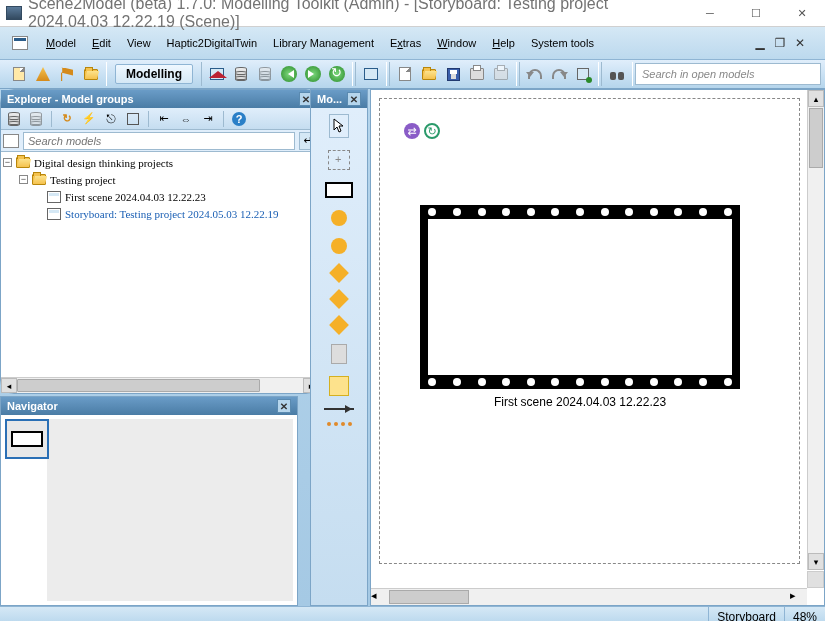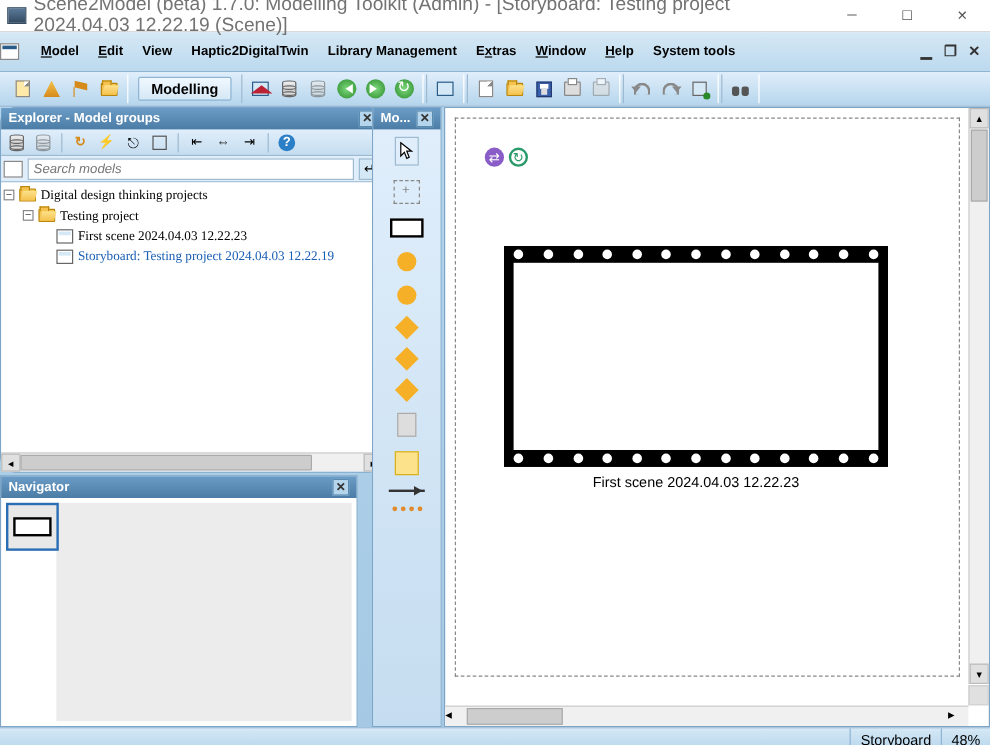--- a/index.html
+++ b/index.html
@@ -6,21 +6,21 @@
 body { width: 825px; height: 621px; background: #fff; overflow: hidden; position: relative; }
 
 
 .title-bar { height: 27px; background: #fff; border-bottom: 1px solid #d0d0d0; display: flex; align-items: center; padding-left: 6px; }
 .title-bar .app-icon { width: 16px; height: 14px; background: linear-gradient(#5a7a9a,#334a60); margin-right: 6px; border: 1px solid #334a60; }
 .title-bar .title-text { color: #737373; flex: 1; font-size: 16px; }
 .win-btns { display: flex; height: 100%; }
 .win-btn { width: 46px; display: flex; align-items: center; justify-content: center; color: #555; }
 
 
-.menu-bar { height: 32px; background: linear-gradient(#d5e8f5,#bcd9ee); display: flex; align-items: center; padding: 0 0; font-weight: bold; }
+.menu-bar { height: 32px; background: linear-gradient(#d5e8f5,#bcd9ee); display: flex; align-items: center; padding: 0 12px; }
 .menu-bar .app-icon2 { width: 16px; height: 14px; background: #fff; border: 1px solid #888; margin-right: 10px; position: relative; }
 .menu-bar .app-icon2::before { content:""; position:absolute; top:1px; left:1px; right:1px; height:3px; background:#2a5c8a; }
 .menu-item { padding: 0 8px; height: 100%; display: flex; align-items: center; cursor: default; font-size: 12px; }
 .menu-item .ul { text-decoration: underline; }
 .mdi-btns { margin-left: auto; display: flex; gap: 6px; padding-right: 6px; }
 .mdi-btn { width: 14px; height: 14px; display: flex; align-items: center; justify-content: center; font-size: 12px; color: #333; }
 
 
 .toolbar-row { height: 30px; background: linear-gradient(#e0eefb,#b5d5ec); border-top: 1px solid #8fb5d4; border-bottom: 1px solid #7ca5c7; display: flex; align-items: center; padding: 0 4px; gap: 2px; }
 .tb-group { display: flex; align-items: center; height: 24px; padding: 0 4px; border-left: 1px solid #9dbad0; border-right: 1px solid #fff; gap: 2px; }
@@ -251,20 +251,23 @@
         <span class="ic" style="width:12px;height:12px;border:1px solid #666;background:#d5e8f5;position:relative">
           <span style="position:absolute;right:-4px;bottom:-4px;width:6px;height:6px;background:#2a8a2a;border-radius:50%"></span>
         </span>
       </div>
   </div>
   <div class="tb-group">
     <div class="tb-btn">
         <span class="ic ic-binoc"></span>
       </div>
   </div>
+  <div class="search-box">
+      <span>Search in open models</span>
+    </div>
 </div>
 
 <div class="main">
 
   <div style="display:flex;flex-direction:column;width:298px">
     <div class="panel panel-left" style="flex:1;min-height:0">
       <div class="panel-title">
         <span>Explorer - Model groups</span>
         <div class="x">✕</div>
       </div>
@@ -312,21 +315,21 @@
           <div class="tree-toggle">−</div>
           <span class="ic ic-folder open"></span>
           <span class="tree-label">Testing project</span>
         </div>
         <div class="tree-row" style="padding-left:44px">
           <span class="ic ic-model"></span>
           <span class="tree-label">First scene 2024.04.03 12.22.23</span>
         </div>
         <div class="tree-row" style="padding-left:44px">
           <span class="ic ic-model"></span>
-          <span class="tree-label sel">Storyboard: Testing project 2024.04.03 12.22.19</span>
+          <span class="tree-label sel">Storyboard: Testing project 2024.05.03 12.22.19</span>
         </div>
       </div>
       <div class="hscroll">
         <div class="btn">◂</div>
         <div class="track">
             <div class="thumb" style="width:85%"></div>
           </div>
         <div class="btn">▸</div>
       </div>
     </div>

